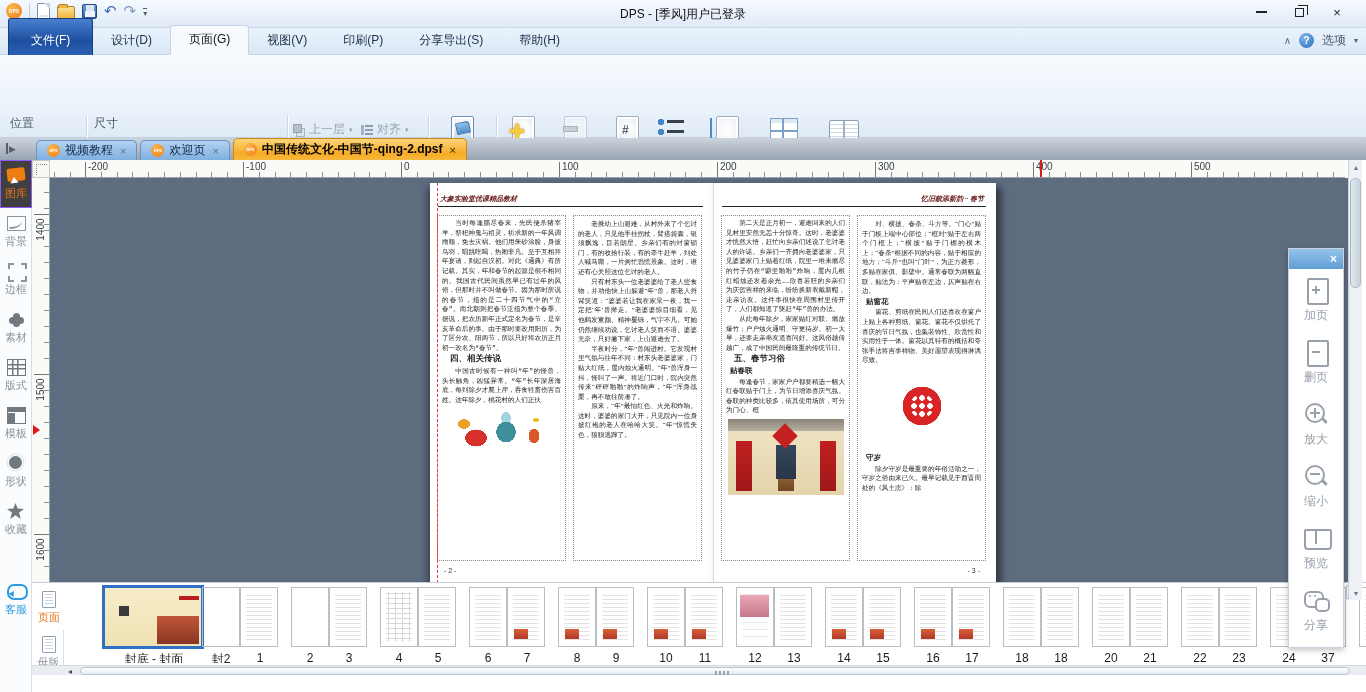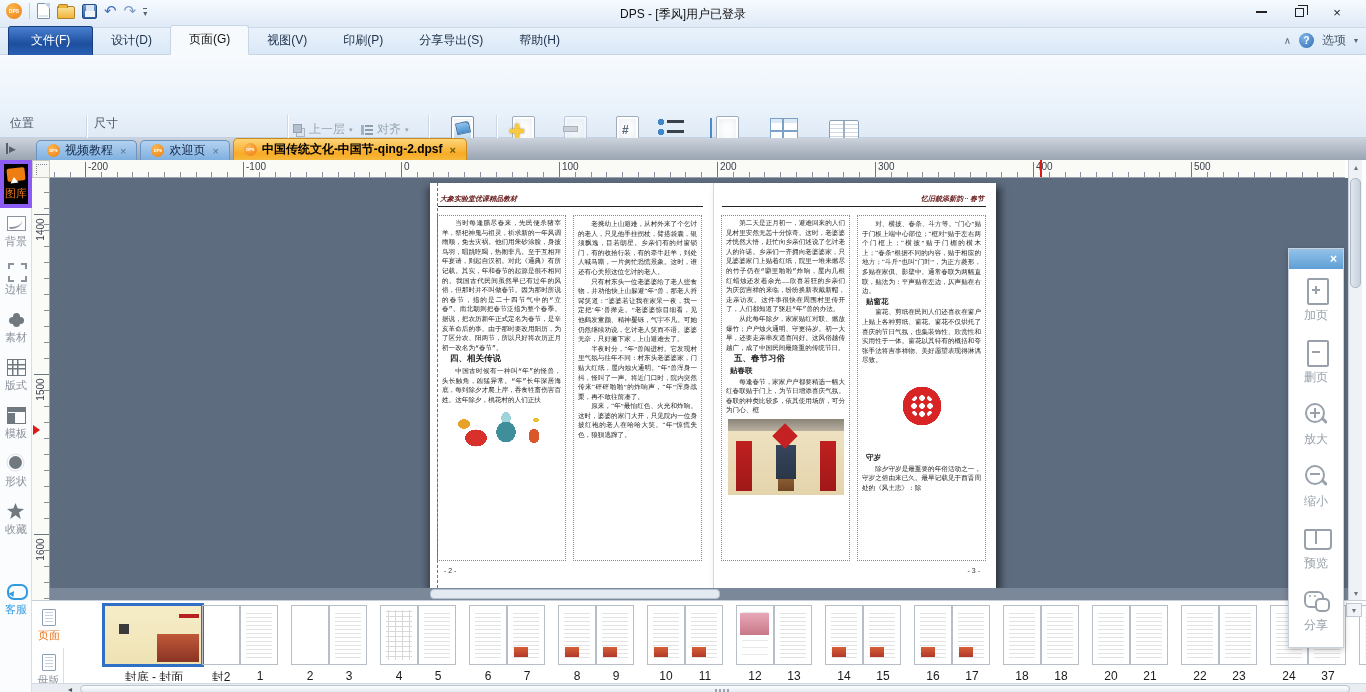--- a/index.html
+++ b/index.html
@@ -30,21 +30,21 @@
   .wbtn { width:38px; height:24px; display:flex; align-items:center; justify-content:center; color:#222; font-size:13px; cursor:default; }
   .glyph-min { display:block; width:11px; height:0; border-bottom:2px solid #222; }
   .glyph-restore { display:block; width:9px; height:9px; border:1px solid #222; position:relative; background:#fff0; }
   .glyph-restore::before { content:""; position:absolute; left:2px; top:-4px; width:9px; height:9px; border:1px solid #222; border-left:none; border-bottom:none; }
 
   
   #menubar { position:absolute; left:0; top:28px; width:1366px; height:27px;
     background:linear-gradient(#eaf3fc,#d9e7f6); border-bottom:1px solid #c7d5e6; }
   #menu-tabs { display:flex; align-items:flex-end; height:27px; padding-left:8px; }
   .mtab { padding:5px 18px 6px; color:#20344e; cursor:default; border-radius:3px 3px 0 0; }
-  .mtab-file { background:linear-gradient(#4a7fd0,#1d4f9e 60%,#2a60b4); color:#fff; border:1px solid #173f80; border-bottom:none; padding:5px 22px 6px; }
+  .mtab-file { background:linear-gradient(#4a7fd0,#1d4f9e 60%,#2a60b4); color:#fff; border:1px solid #173f80; border-bottom:none; padding:13px 22px 6px; }
   .mtab-active { background:#f7fafd; border:1px solid #c7d5e6; border-bottom:1px solid #f7fafd; color:#111; }
   #menu-right { position:absolute; right:8px; top:4px; display:flex; align-items:center; gap:8px; color:#4a5a6c; }
   .chev-up { font-size:10px; color:#5a6b7e; }
   .help-circ { width:15px; height:15px; border-radius:50%; background:radial-gradient(circle at 35% 30%,#7fb4e8,#2e6cb4); color:#fff; font-size:10px; font-weight:bold; display:flex; align-items:center; justify-content:center; }
   .opt-caret { font-size:8px; color:#54626f; }
 
   
   #ribbon { position:absolute; left:0; top:55px; width:1366px; height:83px;
     background:linear-gradient(#f7fbfe,#e9f1fa 70%,#dfeaf6); border-bottom:1px solid #c3d2e2; }
   .grp-title { position:absolute; font-size:12px; color:#4c5a68; }
@@ -127,21 +127,21 @@
   .dtab { display:flex; align-items:center; gap:5px; height:20px; padding:0 10px; border-radius:5px 5px 0 0;
     background:linear-gradient(#b3d2f0,#7fb0e0); border:1px solid #6b93c0; border-bottom:none; color:#14294a; font-size:12px; }
   .dtab .dps-dot { width:13px; height:13px; font-size:4px; }
   .dtab-close { color:#5a738f; font-size:11px; margin-left:2px; }
   .dtab.active { height:22px; background:linear-gradient(#fdd57a,#f8ab25 70%,#f5b93e); border-color:#cb8a1c; color:#000; font-weight:bold; }
   .dtab.active .dtab-close { color:#6b5412; }
 
   
   #siderail { position:absolute; left:0; top:160px; width:32px; height:532px; background:#fbfcfe; border-right:1px solid #d8dee8; z-index:6; }
   .srail-item { width:32px; height:48px; display:flex; flex-direction:column; align-items:center; justify-content:center; gap:3px; font-size:11px; color:#8a929c; cursor:default; }
-  .srail-item.active { background:#000000; border:4px solid #8b5cf6; color:#e8731a; }
+  .srail-item.active { background:#404040; border:1px solid #8b5cf6; color:#e8731a; }
   .srail-item.accent { color:#2e9ae0; margin-top:32px; }
   .si { width:18px; height:16px; position:relative; display:block; }
   .si-gallery::before { content:""; position:absolute; left:0; top:1px; width:18px; height:13px; background:#ee7d12; border-radius:2px; transform:rotate(-6deg); }
   .si-gallery::after { content:""; position:absolute; left:3px; top:6px; border:4px solid transparent; border-bottom:6px solid #fff; transform:rotate(-6deg); }
   .si-background::before { content:""; position:absolute; left:0; top:1px; width:17px; height:13px; border:1.5px solid #8a93a0; background:#fff; }
   .si-background::after { content:""; position:absolute; left:2px; top:4px; width:13px; height:8px; border-bottom:2px solid #8a93a0; border-radius:0 0 90% 20%; }
   .si-border::before { content:""; position:absolute; left:1px; top:0; width:15px; height:15px; border:2px dashed #8a93a0; }
   .si-material::before { content:""; position:absolute; left:6px; top:2px; width:7px; height:7px; border-radius:50%; background:#707880;
     box-shadow:-4px 4px 0 #707880, 4px 4px 0 #707880, 0 7px 0 #707880; }
   .si-layout::before { content:""; position:absolute; left:0; top:0; width:17px; height:15px; border:1.5px solid #707880;
@@ -241,21 +241,21 @@
   .pi-zoom-in i { left:7px; top:7px; width:10px; height:10px;
     background:linear-gradient(#98a1ab,#98a1ab) 0 4px/10px 2px no-repeat, linear-gradient(#98a1ab,#98a1ab) 4px 0/2px 10px no-repeat; }
   .pi-zoom-out i { left:7px; top:10px; width:10px; height:2px; background:#98a1ab; }
   .pi-preview-book::before { content:""; position:absolute; left:1px; top:4px; width:24px; height:17px; border:2px solid #98a1ab; border-radius:2px 2px 4px 4px; }
   .pi-preview-book i { left:12px; top:6px; width:2px; height:13px; background:#98a1ab; }
   .pi-share-wechat::before { content:""; position:absolute; left:1px; top:4px; width:16px; height:13px; border:2px solid #98a1ab; border-radius:6px; }
   .pi-share-wechat::after { content:""; position:absolute; left:12px; top:11px; width:11px; height:10px; border:2px solid #98a1ab; border-radius:5px; background:#fff; }
   .pi-share-wechat i { left:6px; top:8px; width:2px; height:2px; background:#98a1ab; border-radius:50%; box-shadow:5px 0 0 #98a1ab; }
 
   
-  #bottom { position:absolute; left:32px; top:600px; width:1334px; height:92px; background:#fff; border-top:1px solid #c6cfd9; z-index:5; }
+  #bottom { position:absolute; left:32px; top:582px; width:1334px; height:92px; background:#fff; border-top:1px solid #c6cfd9; z-index:5; }
   #btabs { position:absolute; left:2px; top:2px; width:30px; }
   .btab { height:45px; display:flex; flex-direction:column; align-items:center; justify-content:center; gap:2px; font-size:11px; color:#8a929c; border-right:1px solid #d8dee8; cursor:default; }
   .btab.active { color:#e8731a; border-right:none; }
   .btab-icon { width:14px; height:17px; background:#fff; border:1px solid #8fa0b4; border-radius:1px;
     box-shadow:inset 0 0 0 1px #fff; background-image:repeating-linear-gradient(#fff 0 2px,#c9d4e0 2px 3px); background-clip:content-box; padding:2px; }
   #thumbs { position:absolute; left:34px; top:0; width:1300px; height:80px; overflow:hidden; }
   .thumb-cover { position:absolute; left:36px; top:2px; width:102px; height:64px; border:3px solid #2f6fc6; background:
       linear-gradient(#b82020,#b82020) 74px 8px/20px 4px no-repeat,
       linear-gradient(#3a3a3a,#3a3a3a) 14px 18px/10px 10px no-repeat,
       linear-gradient(#c05838,#8a3424) 52px 28px/42px 28px no-repeat,

